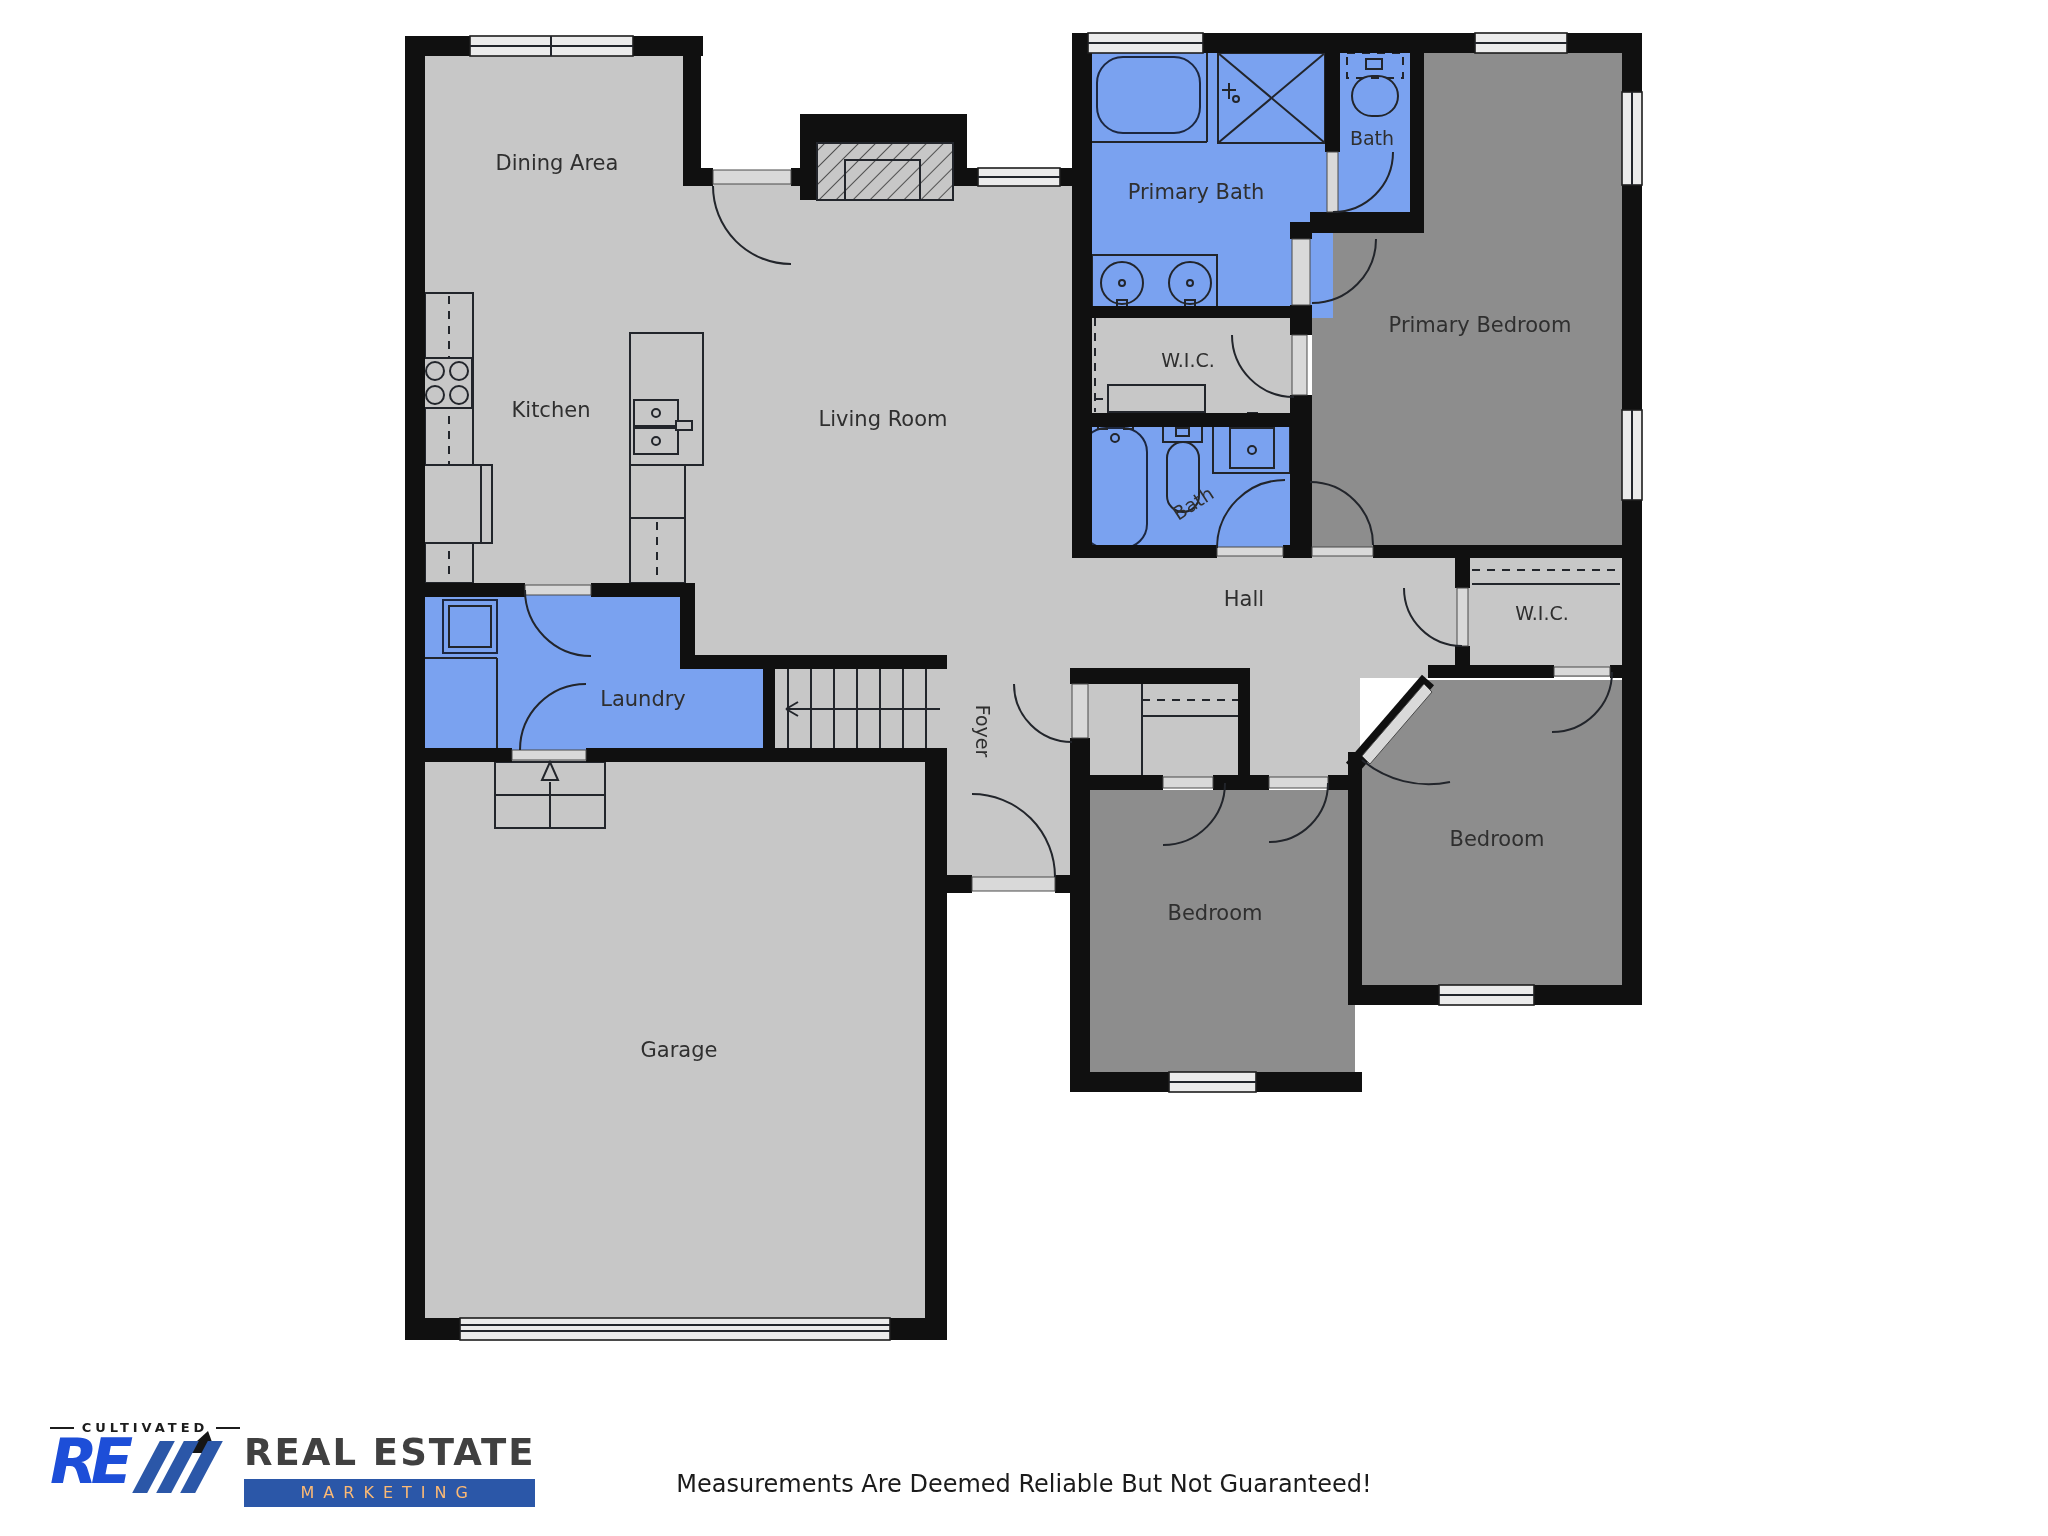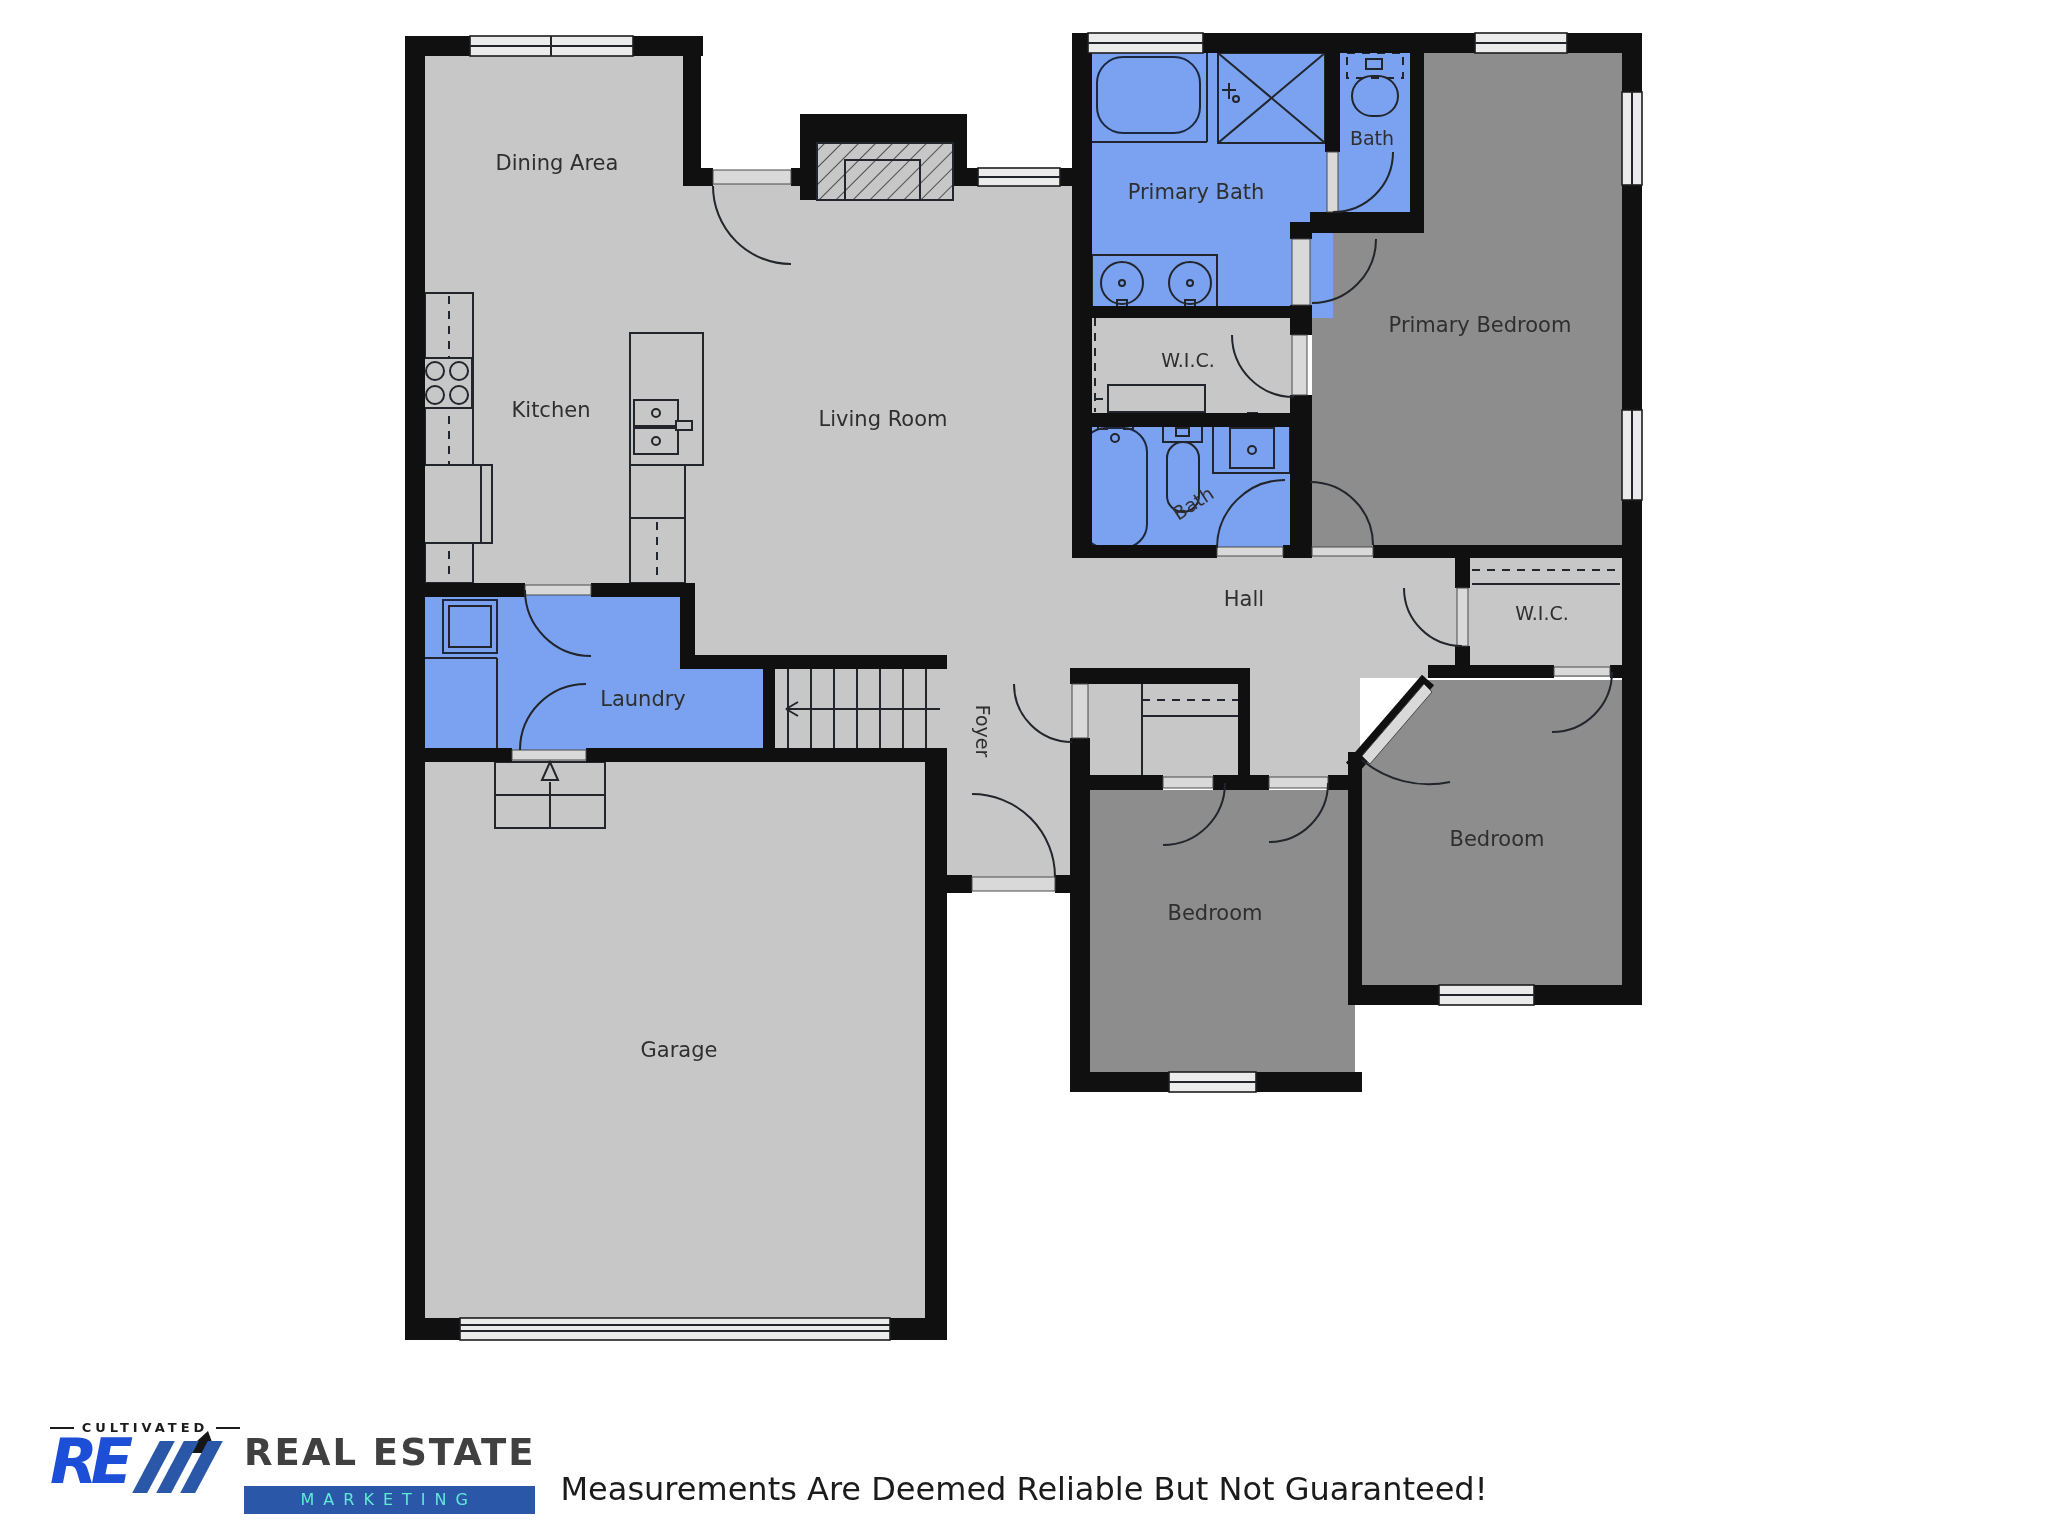--- a/index.html
+++ b/index.html
@@ -27,23 +27,23 @@
   .re-wrap{position:relative;height:62px;margin-top:2px;}
   .re-text{position:absolute;left:0;top:-12px;font-style:italic;font-weight:bold;font-size:62px;
            letter-spacing:-7px;color:#1d4ed8;}
   .slash{position:absolute;top:4px;width:15px;height:52px;background:#2b57a8;transform:skewX(-28deg);}
   .s1{left:96px;} .s2{left:120px;} .s3{left:144px;}
   .roof{position:absolute;top:-6px;left:138px;width:0;height:0;
         border-left:16px solid transparent;border-right:16px solid transparent;
         border-bottom:22px solid #161616;transform:skewX(-20deg);}
   .brand-right{padding-top:14px;}
   .brand-title{font-weight:bold;font-size:37px;letter-spacing:2px;color:#404040;line-height:1;}
-  .brand-banner{margin-top:15px;background:#2b57a8;color:#5eead4;text-align:center;
+  .brand-banner{margin-top:8px;background:#2b57a8;color:#fdba74;text-align:center;
                 font-size:16px;letter-spacing:9px;padding:4px 8px 5px 6px;}
-  .disclaimer{position:absolute;left:0;right:0;top:1470px;text-align:center;font-size:32px;color:#1b1b1b;}
+  .disclaimer{position:absolute;left:0;right:0;top:1470px;text-align:center;font-size:24px;color:#1b1b1b;}
 </style>
 </head>
 <body>
 
 <svg viewBox="0 0 2048 1536" width="2048" height="1536">
   <defs>
     <pattern id="hatch" width="12" height="12" patternUnits="userSpaceOnUse" patternTransform="rotate(45)">
       <line x1="0" y1="0" x2="0" y2="12" stroke="#333" stroke-width="1.6"></line>
     </pattern>
   </defs>

